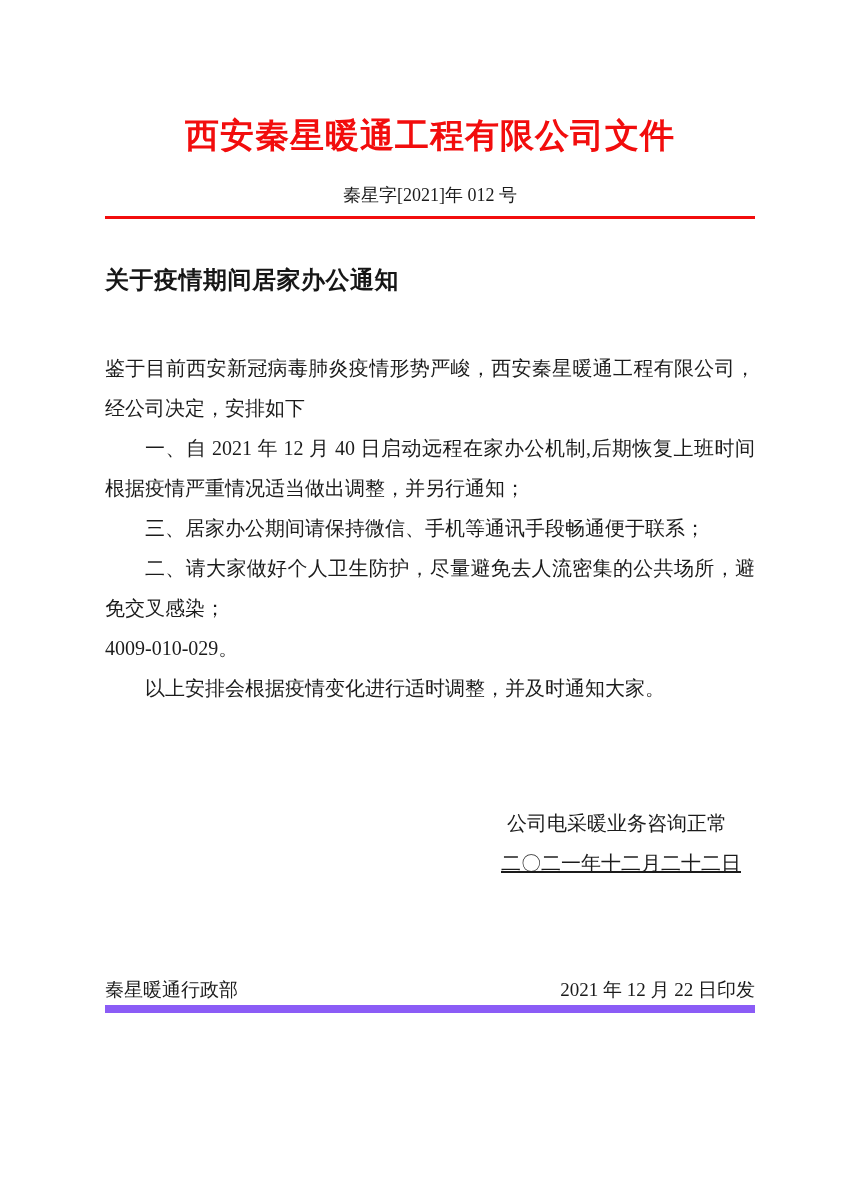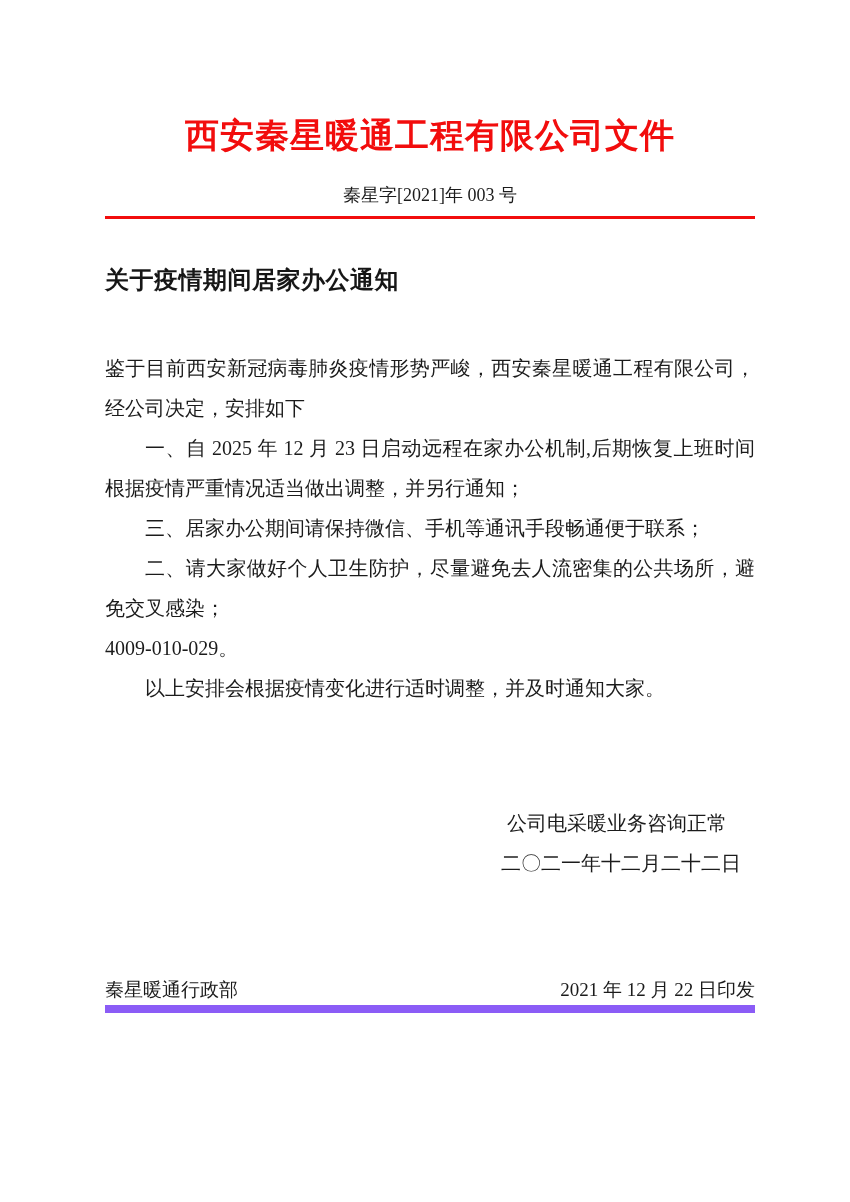--- a/index.html
+++ b/index.html
@@ -69,48 +69,49 @@
     text-align: right;
     font-size: 20px;
   }
   .signature .company {
     line-height: 40px;
     padding-right: 28px;
   }
   .signature .date {
     line-height: 41px;
     padding-right: 14px;
+    text-decoration: underline;
   }
   .doc-footer {
     margin: 91px 95px 0 105px;
     display: flex;
     justify-content: space-between;
     align-items: flex-end;
     font-size: 19px;
     line-height: 30px;
     border-bottom: 8px solid #8b5cf6;
   }
 </style>
 </head>
 <body>
 
 <div class="page">
   <div class="content">
 
     <h1 class="org-title">西安秦星暖通工程有限公司文件</h1>
 
-    <div class="doc-number">秦星字[2021]年 003 号</div>
+    <div class="doc-number">秦星字[2021]年 012 号</div>
 
     <div class="red-rule"></div>
 
     <h2 class="doc-title">关于疫情期间居家办公通知</h2>
 
     <div class="body-text">
       <p>鉴于目前西安新冠病毒肺炎疫情形势严峻，西安秦星暖通工程有限公司，经公司决定，安排如下</p>
-      <p class="indent">一、自 2025 年 12 月 23 日启动远程在家办公机制,后期恢复上班时间根据疫情严重情况适当做出调整，并另行通知；</p>
+      <p class="indent">一、自 2021 年 12 月 40 日启动远程在家办公机制,后期恢复上班时间根据疫情严重情况适当做出调整，并另行通知；</p>
       <p class="indent">三、居家办公期间请保持微信、手机等通讯手段畅通便于联系；</p>
       <p class="indent">二、请大家做好个人卫生防护，尽量避免去人流密集的公共场所，避免交叉感染；</p>
       <p>4009-010-029。</p>
       <p class="indent">以上安排会根据疫情变化进行适时调整，并及时通知大家。</p>
     </div>
 
     <div class="signature">
       <div class="company">公司电采暖业务咨询正常</div>
       <div class="date">二〇二一年十二月二十二日</div>
     </div>

